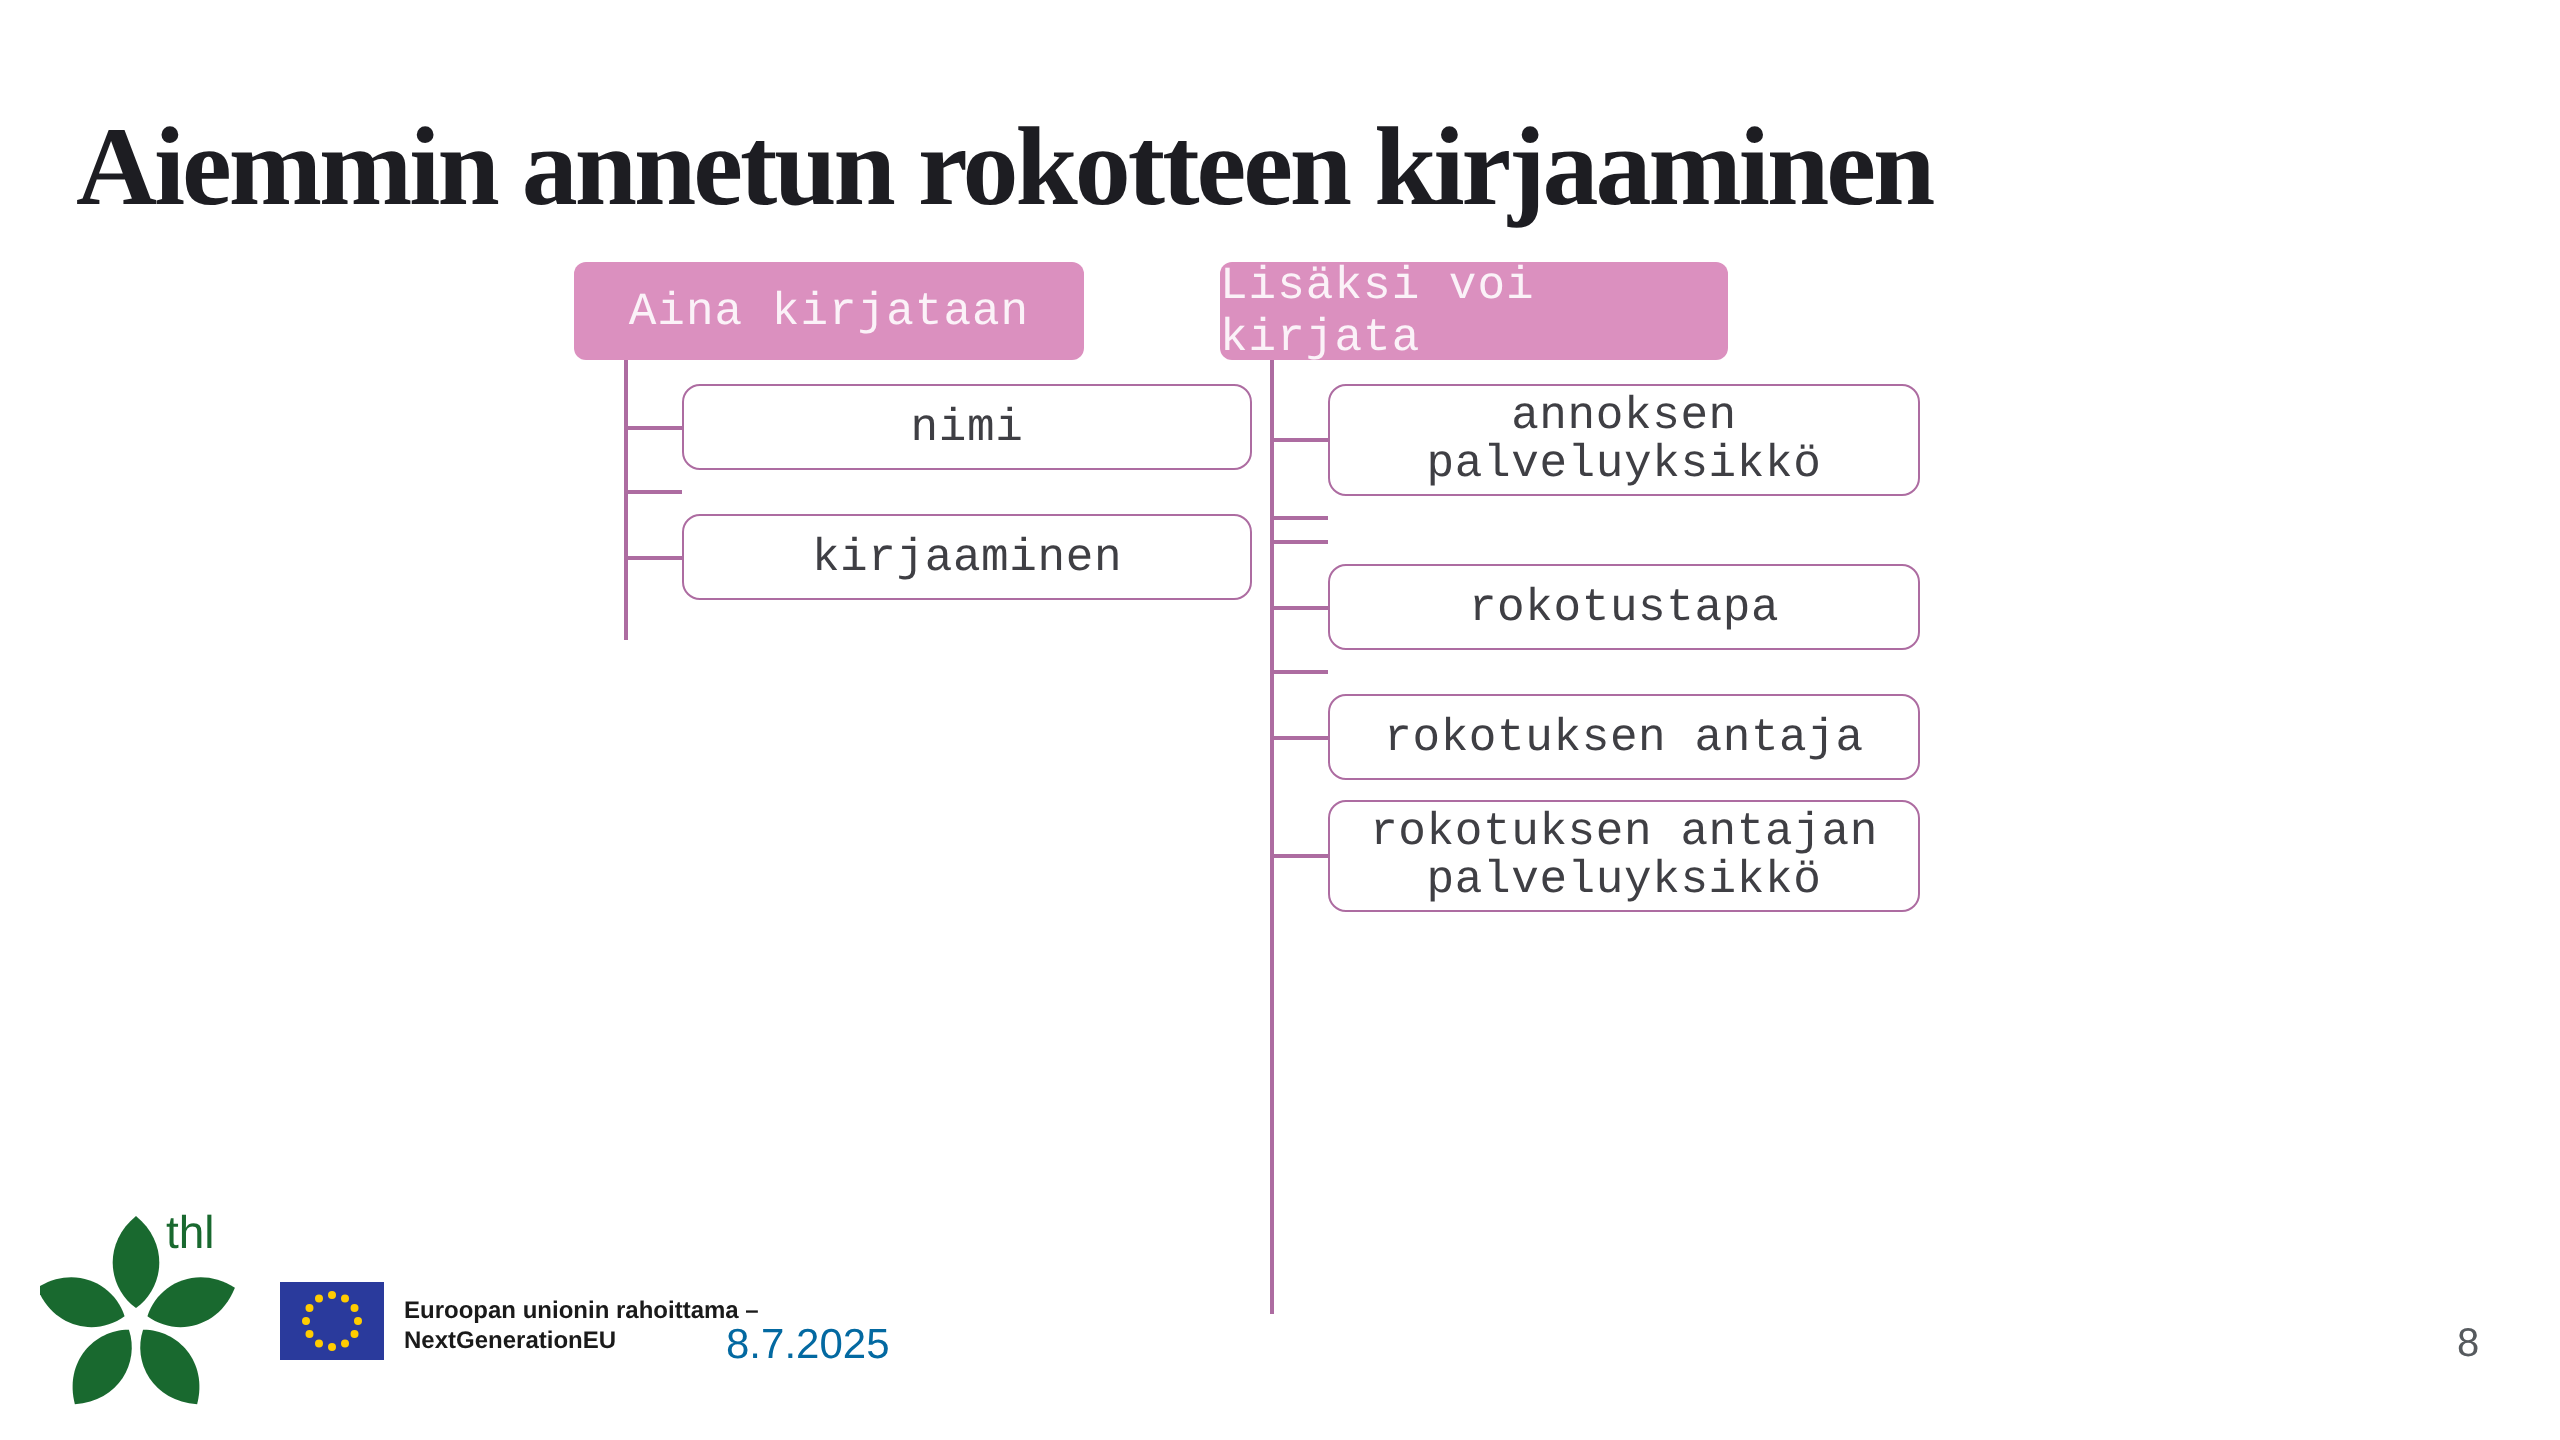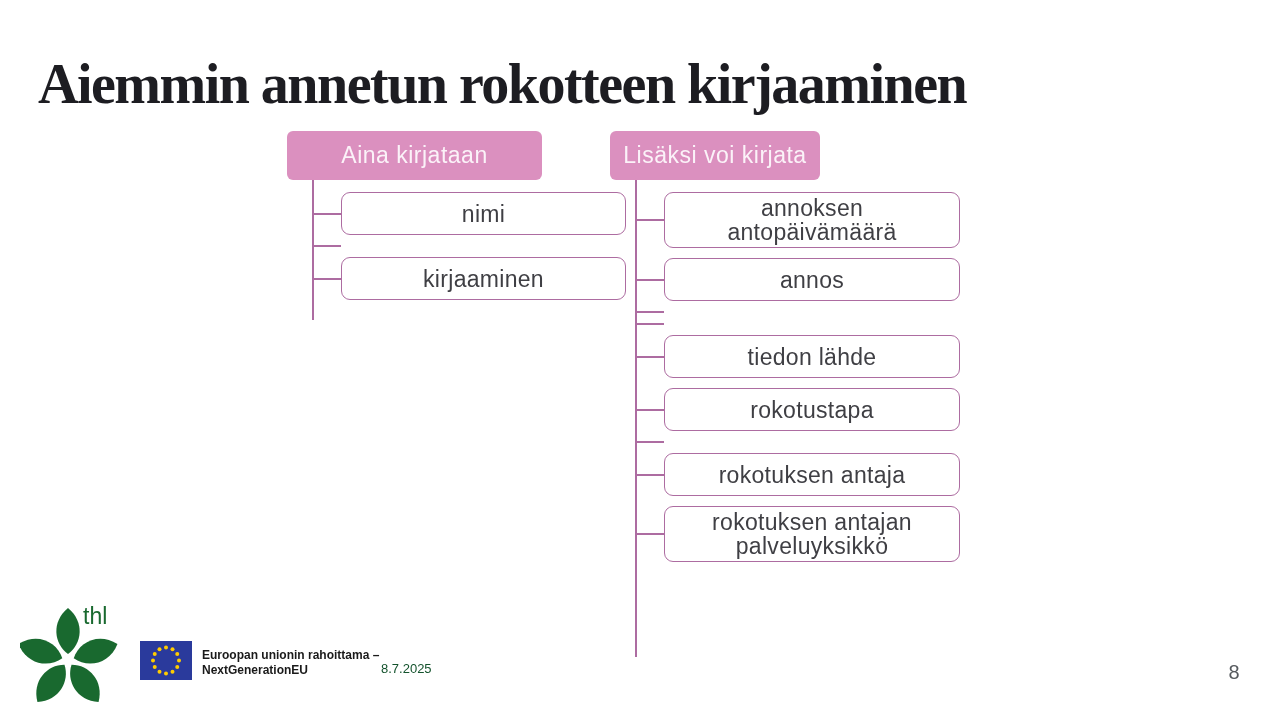--- a/index.html
+++ b/index.html
@@ -19,21 +19,21 @@
     margin: 0;
     font-size: 56px;
     font-weight: 600;
     letter-spacing: -1.5px;
     color: var(--title-text, #1d1d22);
     white-space: nowrap;
     font-family: Liberation Serif, serif;
   }
 
   
-  .tree { position: absolute; }
+  .tree { position: absolute; font-family: Liberation Mono, monospace; }
   .tree-header {
     height: 49px;
     border-radius: 6px;
     background: var(--header-bg, #db90bf);
     color: var(--header-text, #fbf2f8);
     font-size: 23px;
     letter-spacing: 0.5px;
     display: flex;
     align-items: center;
     justify-content: center;
@@ -73,41 +73,41 @@
     align-items: center;
     justify-content: center;
     text-align: center;
     white-space: pre-line;
     padding: 3px 20px;
   }
 
   #tree-left  { left: 287px; top: 131px; width: 339px; }
   #tree-left  .tree-header { width: 255px; }
   #tree-right { left: 610px; top: 131px; width: 350px; }
-  #tree-right .tree-header { width: 210px; }
+  #tree-right .tree-header { width: 254px; }
 
   
   .thl-logo { position: absolute; left: 20px; top: 598px; }
   .eu-flag  { position: absolute; left: 140px; top: 641px; }
   .eu-caption {
     position: absolute;
     left: 202px;
     top: 648px;
     font-size: 12px;
     font-weight: 700;
     line-height: 15px;
     color: #1a1a1a;
     white-space: pre-line;
   }
   .footer-date {
     position: absolute;
-    left: 381px;
+    left: 363px;
     top: 661px;
-    font-size: 13px;
-    color: #14532d;
+    font-size: 21px;
+    color: #0369a1;
   }
   .footer-page {
     position: absolute;
     left: 1222px;
     top: 661px;
     width: 24px;
     text-align: center;
     font-size: 20px;
     color: #565a5e;
   }
@@ -136,35 +136,27 @@
         </div>
       </div>
   </div>
 
   <div class="tree" id="tree-right">
     <div class="tree-header">Lisäksi voi kirjata</div>
     <div class="vline" style="height: 477px;"></div>
     <div class="tree-items">
         <div class="tree-row">
           <div class="stub"></div>
-          <div class="node-box">annoksen antopäivämäärä</div>
-        </div>
-        <div class="tree-row">
-          <div class="stub"></div>
-          <div class="node-box">annos</div>
-        </div>
-        <div class="tree-row">
-          <div class="stub"></div>
-        </div>
-        <div class="tree-row">
-          <div class="stub"></div>
-        </div>
-        <div class="tree-row">
-          <div class="stub"></div>
-          <div class="node-box">tiedon lähde</div>
+          <div class="node-box">annoksen palveluyksikkö</div>
+        </div>
+        <div class="tree-row">
+          <div class="stub"></div>
+        </div>
+        <div class="tree-row">
+          <div class="stub"></div>
         </div>
         <div class="tree-row">
           <div class="stub"></div>
           <div class="node-box">rokotustapa</div>
         </div>
         <div class="tree-row">
           <div class="stub"></div>
         </div>
         <div class="tree-row">
           <div class="stub"></div>

